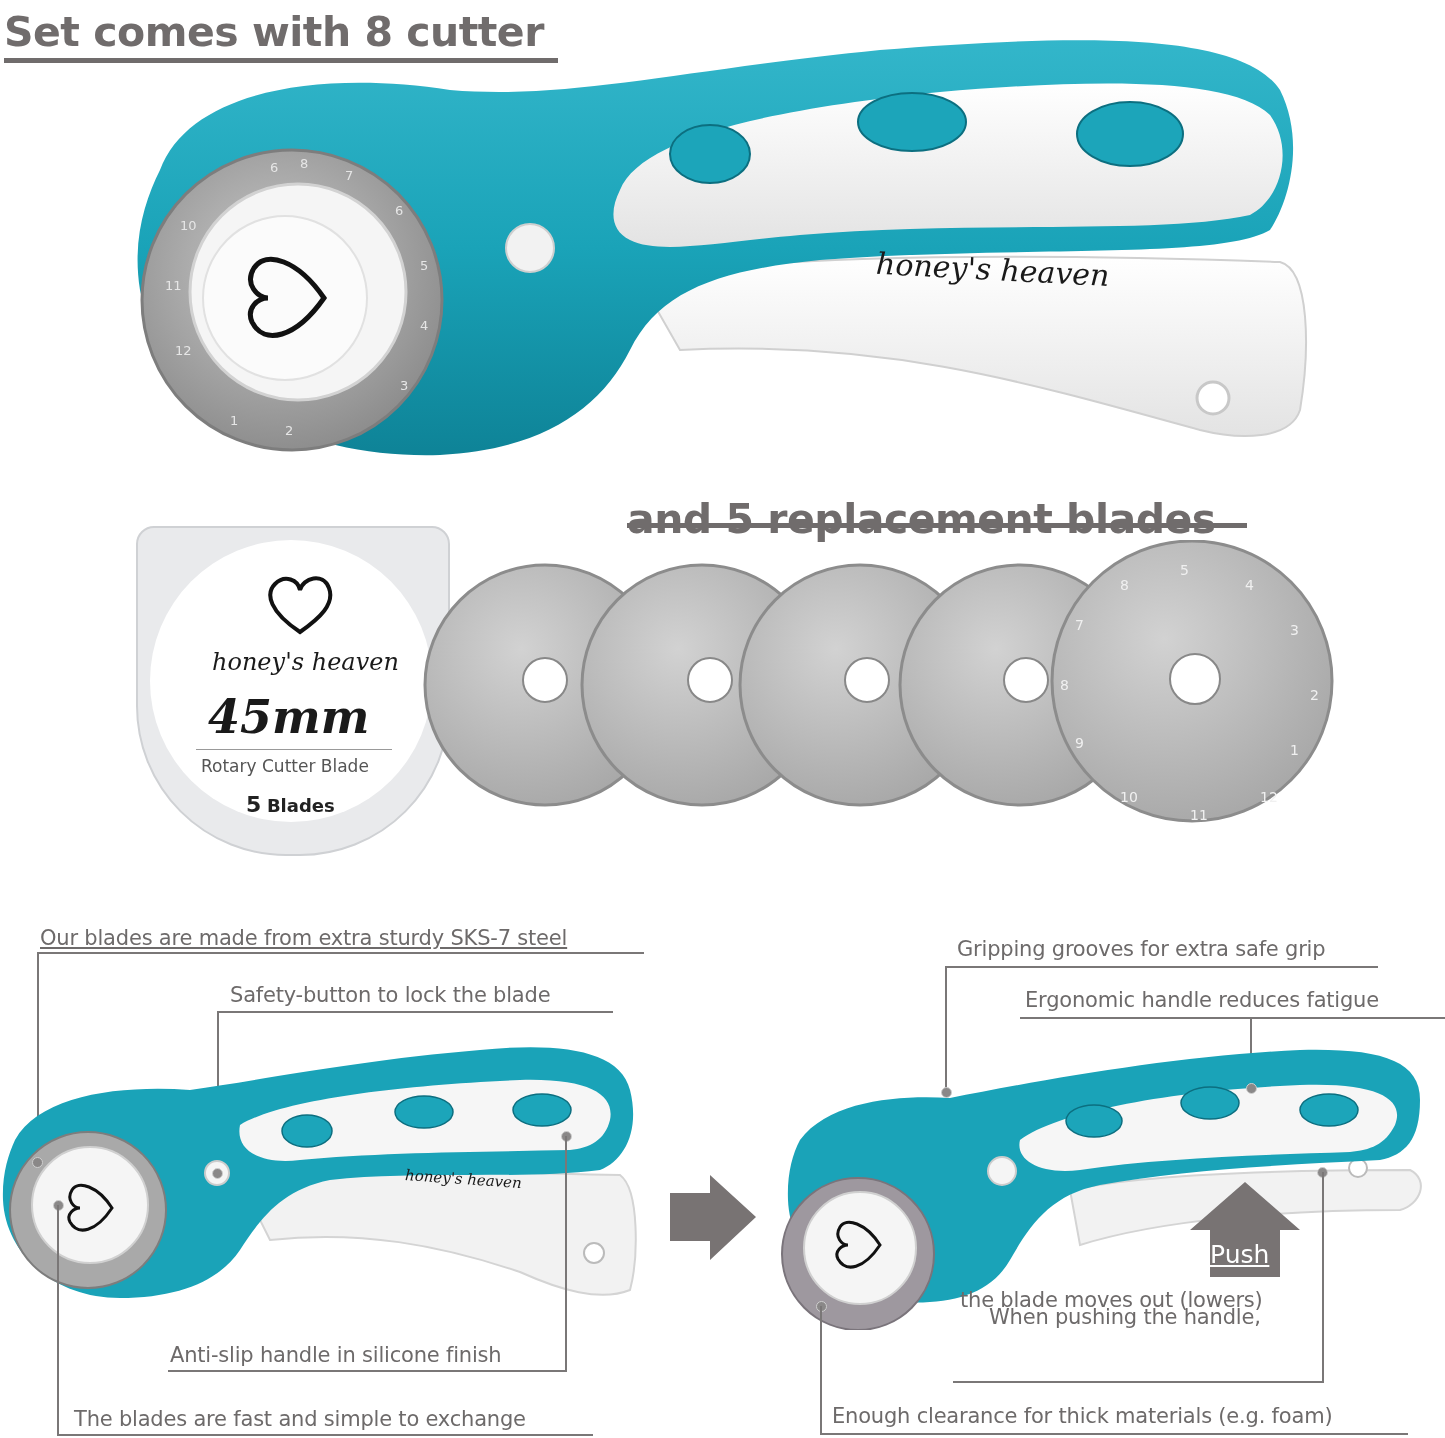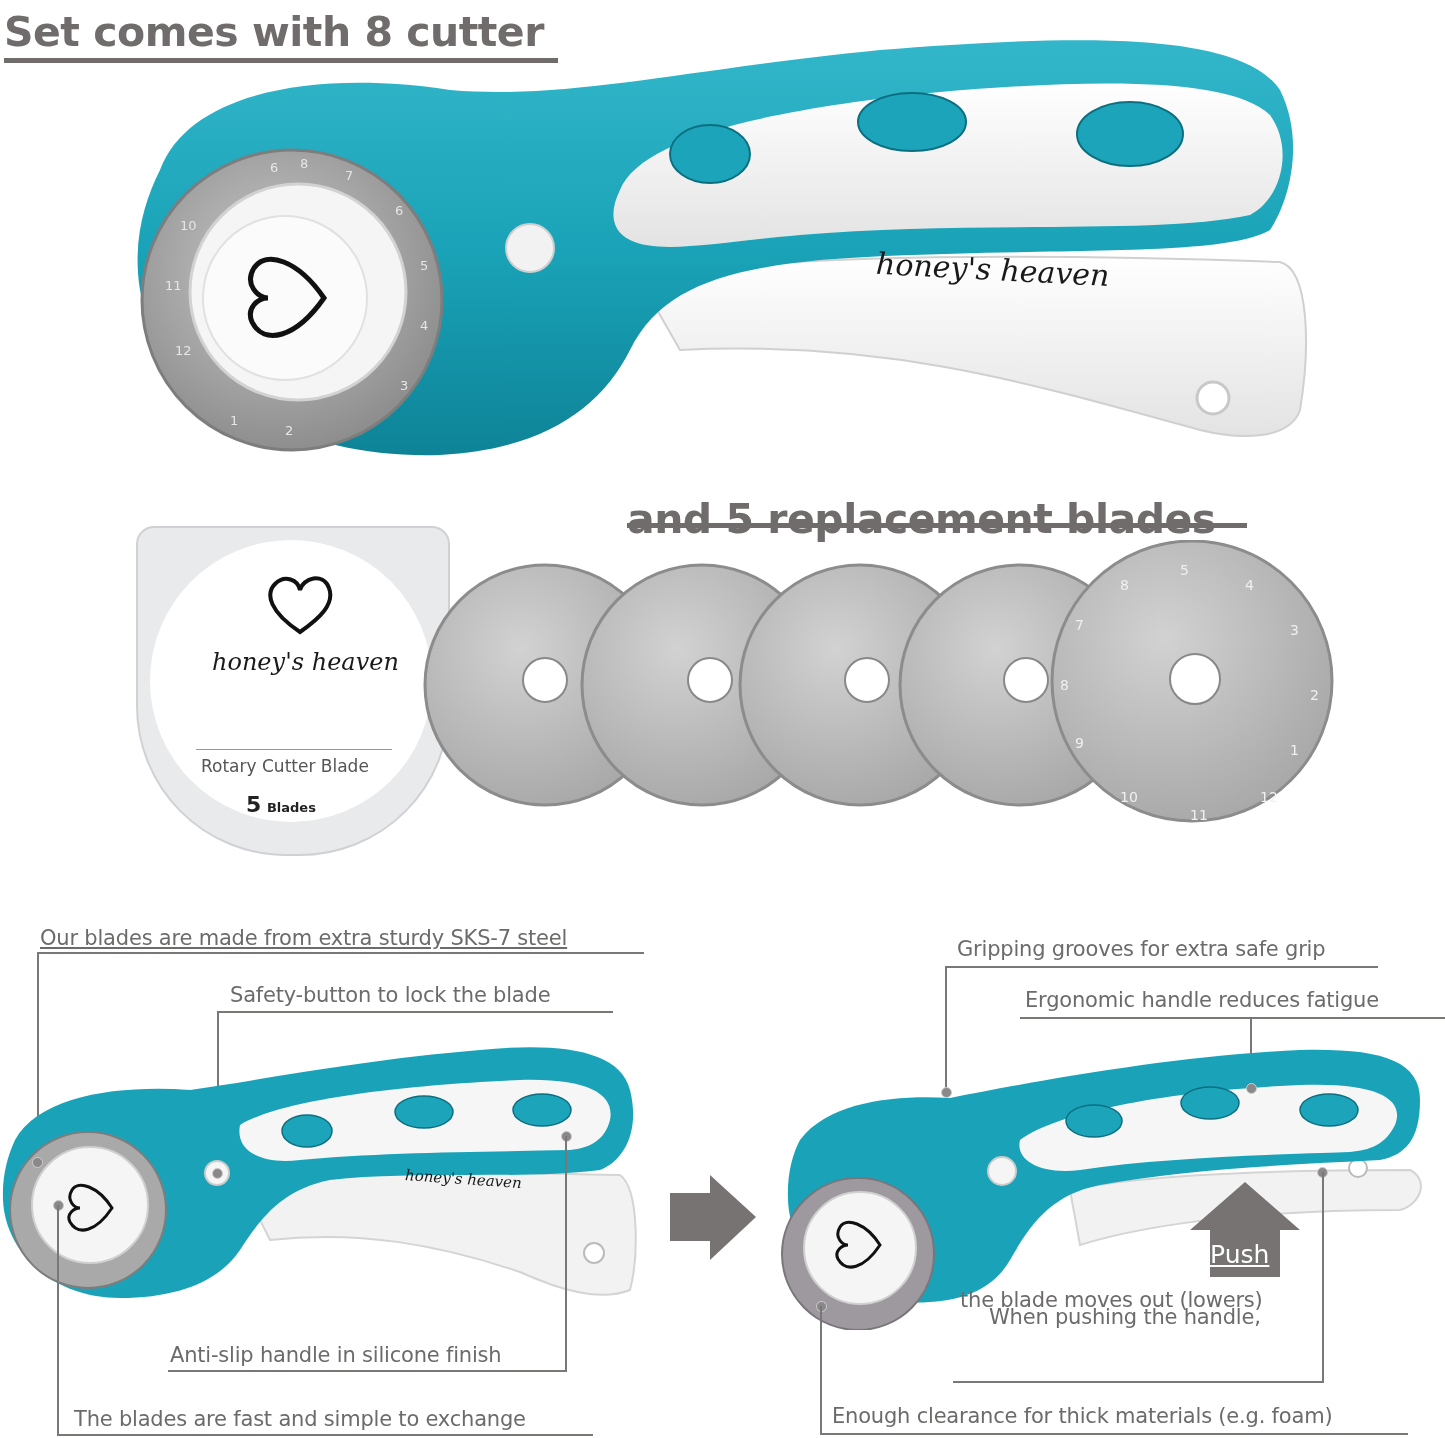--- a/index.html
+++ b/index.html
@@ -86,25 +86,26 @@
 <div class="abs headline-underline" style="left:627px; top:523px; width:620px;"></div>
 
 <div class="abs" style="left:136px; top:526px; width:310px; height:326px; background:#e9eaec; border:2px solid #cfd1d4; border-radius:18px 18px 150px 150px;">
   <div class="abs" style="left:12px; top:12px; width:282px; height:282px; border-radius:50%; background:#ffffff;">
     <div class="abs" style="left:115px; top:34px;">
       <svg width="70" height="62" viewBox="0 0 70 62">
         <path d="M35 58 C 5 38, 0 20, 10 10 C 20 0, 33 6, 35 16 C 38 4, 58 -2, 64 14 C 70 30, 55 44, 35 58 Z" fill="none" stroke="#111" stroke-width="4"></path>
       </svg>
     </div>
     <div class="abs script" style="left:62px; top:108px; font-size:24px;">honey's heaven</div>
+    <div class="abs script" style="left:58px; top:150px; font-size:46px; font-weight:bold;">45mm</div>
     <div class="abs" style="left:46px; top:209px; width:196px; height:1px; background:#999;"></div>
     <div class="abs" style="left:51px; top:216px; font-size:17px; color:#555; white-space:nowrap; font-family:'DejaVu Sans',sans-serif;">Rotary Cutter Blade</div>
     <div class="abs" style="left:96px; top:252px; white-space:nowrap; color:#222; font-family:'DejaVu Sans',sans-serif; font-weight:bold;">
       <span style="font-size:22px;">5</span>
-      <span style="font-size:13px;">Blades</span>
+      <span style="font-size:18px;">Blades</span>
     </div>
   </div>
 </div>
 
 <div class="abs" style="left:420px; top:540px; width:920px; height:290px;">
   <svg width="920" height="290" viewBox="0 0 920 290">
     <defs>
       <radialGradient id="bladeG" cx="0.4" cy="0.35" r="0.7">
         <stop offset="0" stop-color="#d2d2d2"></stop>
         <stop offset="1" stop-color="#a7a7a7"></stop>

